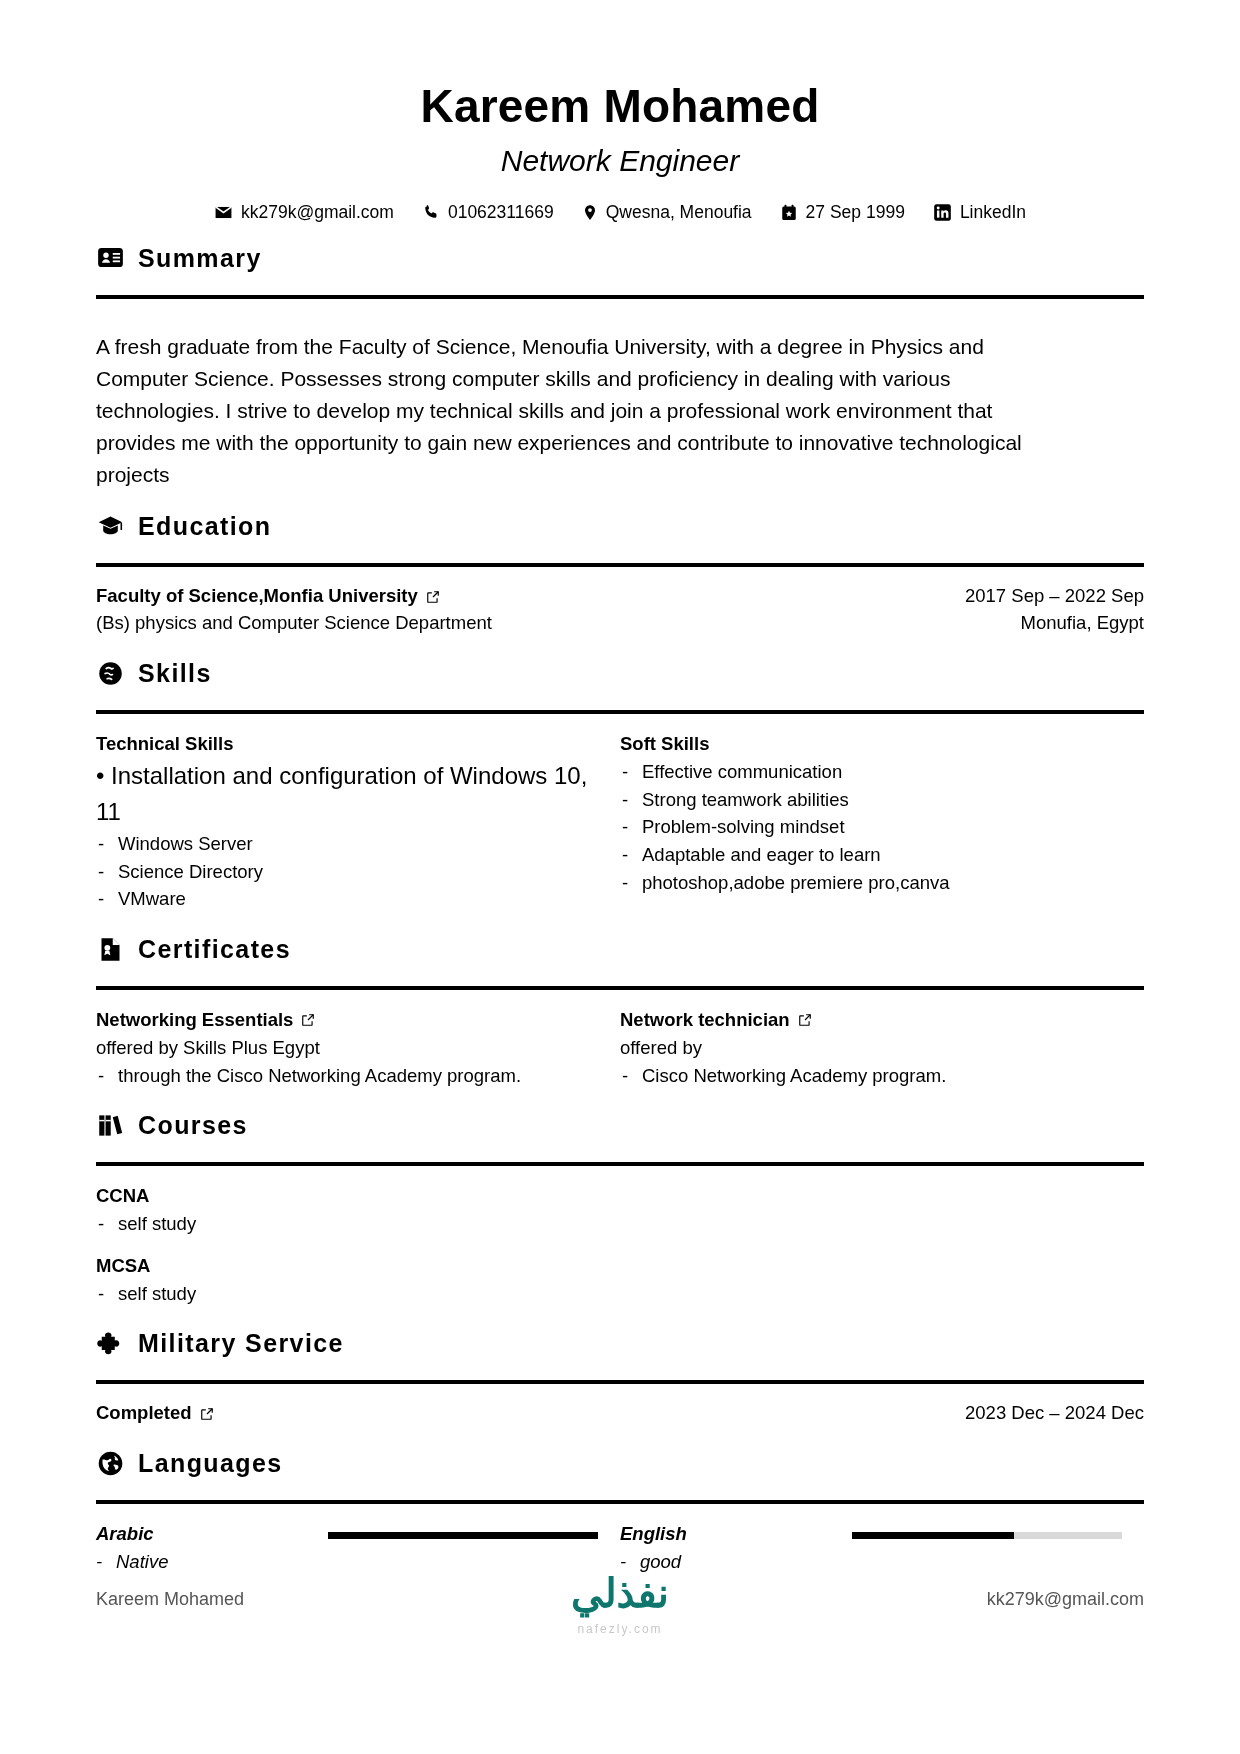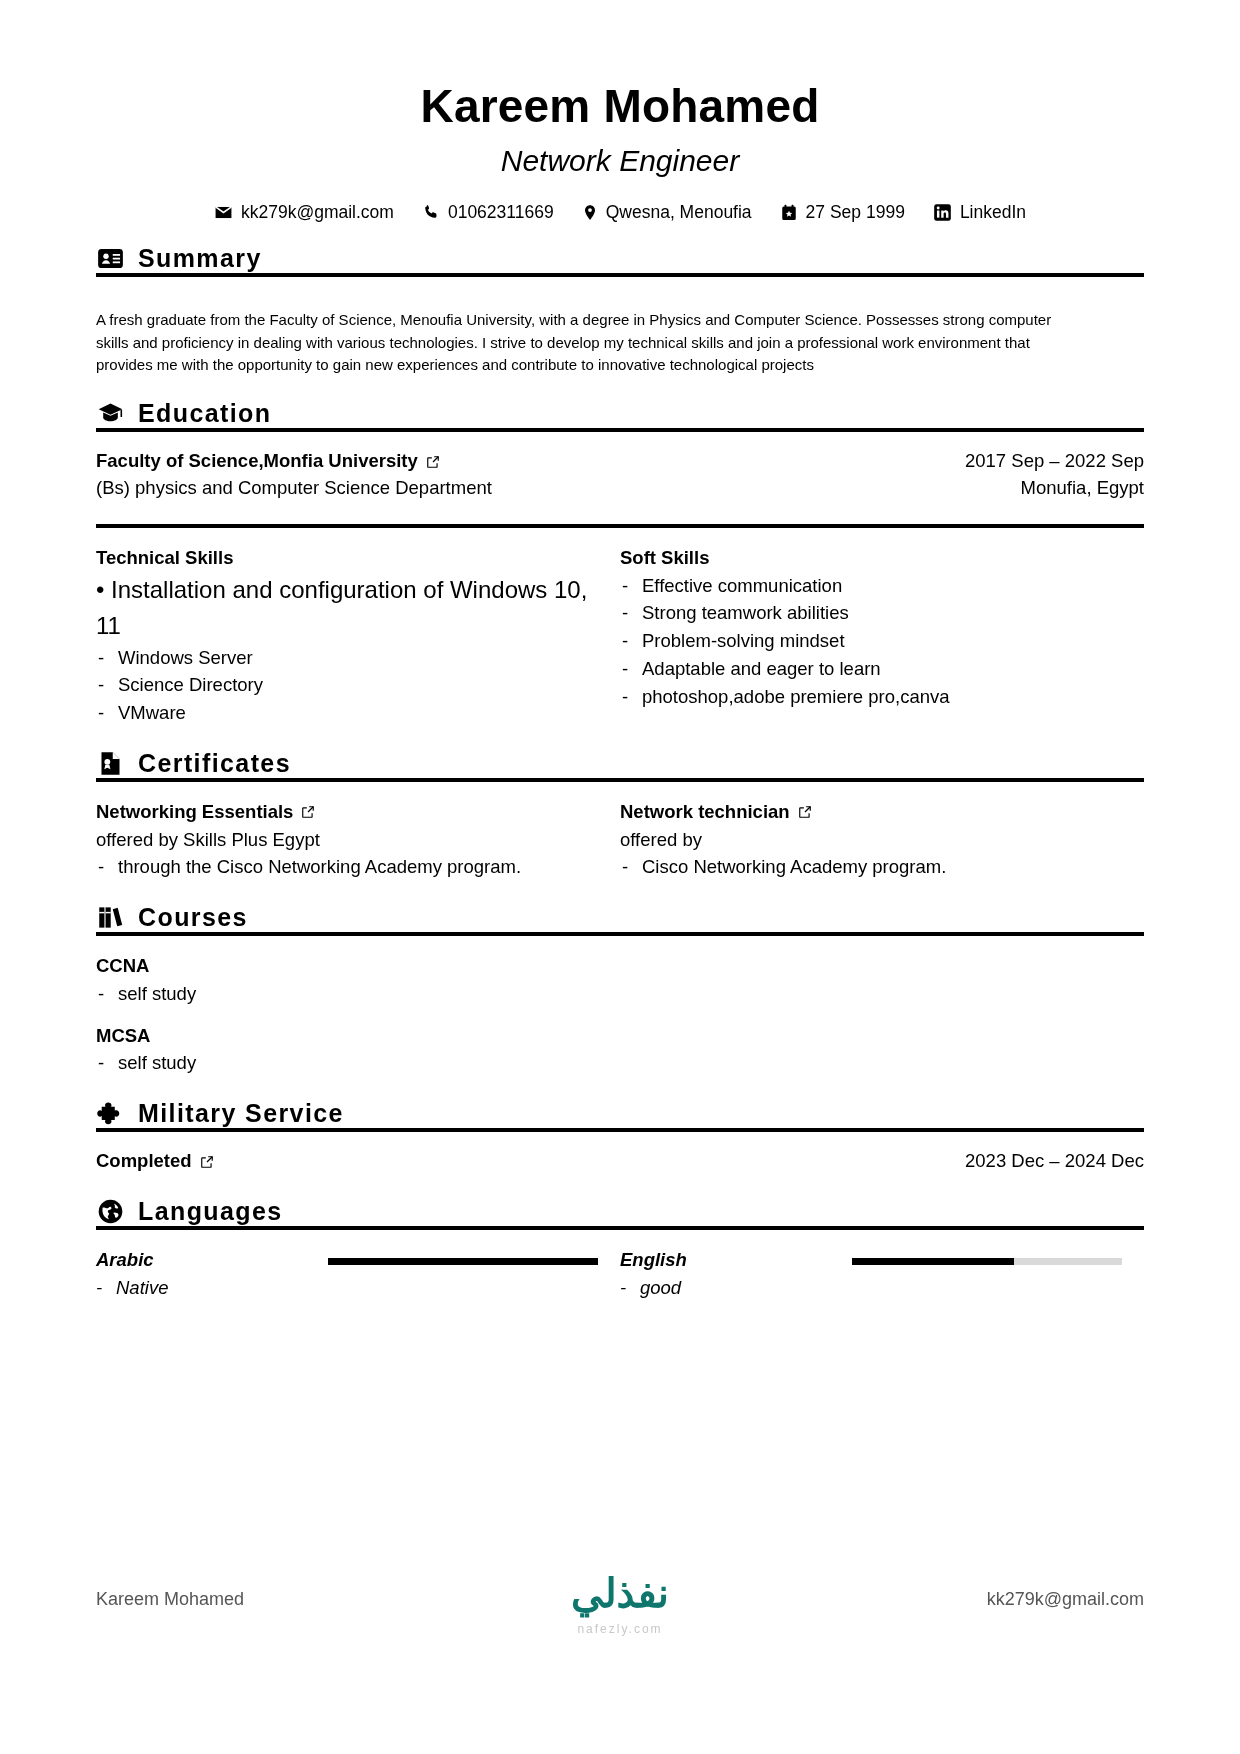--- a/index.html
+++ b/index.html
@@ -51,40 +51,40 @@
     margin: 0 14px;
     white-space: nowrap;
   }
   .contact-item .ci { display: inline-flex; align-items: center; }
   .contact-item span.txt { line-height: 1; }
 
   
   .section { margin-top: 22px; }
   .sec-head {
     display: flex;
-    align-items: center;
+    align-items: flex-start;
     gap: 14px;
-    padding-bottom: 0;
+    padding-bottom: 22px;
   }
   .sec-icon { display: inline-flex; align-items: center; justify-content: center; width: 28px; height: 28px; }
   .sec-title {
     font-size: 25px;
     font-weight: bold;
     letter-spacing: 1.4px;
   }
   .rule {
     height: 4px;
     background: #000;
     width: 100%;
     margin-bottom: 16px;
   }
 
   
   .summary-text {
-    font-size: 15px;
+    font-size: 21px;
     line-height: 1.52;
     text-align: left;
     max-width: 960px;
     margin-top: 32px;
   }
 
   
   .entry {
     display: flex;
     justify-content: flex-end;
@@ -294,20 +294,29 @@
         <div class="entry-sub">(Bs) physics and Computer Science Department</div>
       </div>
       <div class="entry-right">
         <div>2017 Sep – 2022 Sep</div>
         <div>Monufia, Egypt</div>
       </div>
     </div>
   </div>
 
   <div class="section">
+    <div class="sec-head">
+      <span class="sec-icon">
+        <svg width="27" height="27" viewBox="0 0 24 24" fill="#000">
+            <circle cx="12" cy="12" r="10"></circle>
+            <path d="M8.2 7.6c1.3-.9 2.9-.9 4.2 0 .6.4 1.4.3 1.9-.2M7.2 12c1.5-.7 3.2-.4 4.4.7.6.5 1.4.6 2.1.2M9 16.6c1.4-.6 2.9-.3 4 .7" stroke="#fff" stroke-width="1.5" fill="none" stroke-linecap="round"></path>
+          </svg>
+      </span>
+      <span class="sec-title">Skills</span>
+    </div>
     <div class="rule"></div>
 
     <div class="two-col">
       <div class="col">
         <div class="col-head">Technical Skills</div>
         <div class="bullet-line">• Installation and configuration of Windows 10, 11</div>
         <ul class="dashlist">
           <li>
               <span class="mk">-</span>
               <span>Windows Server</span>

